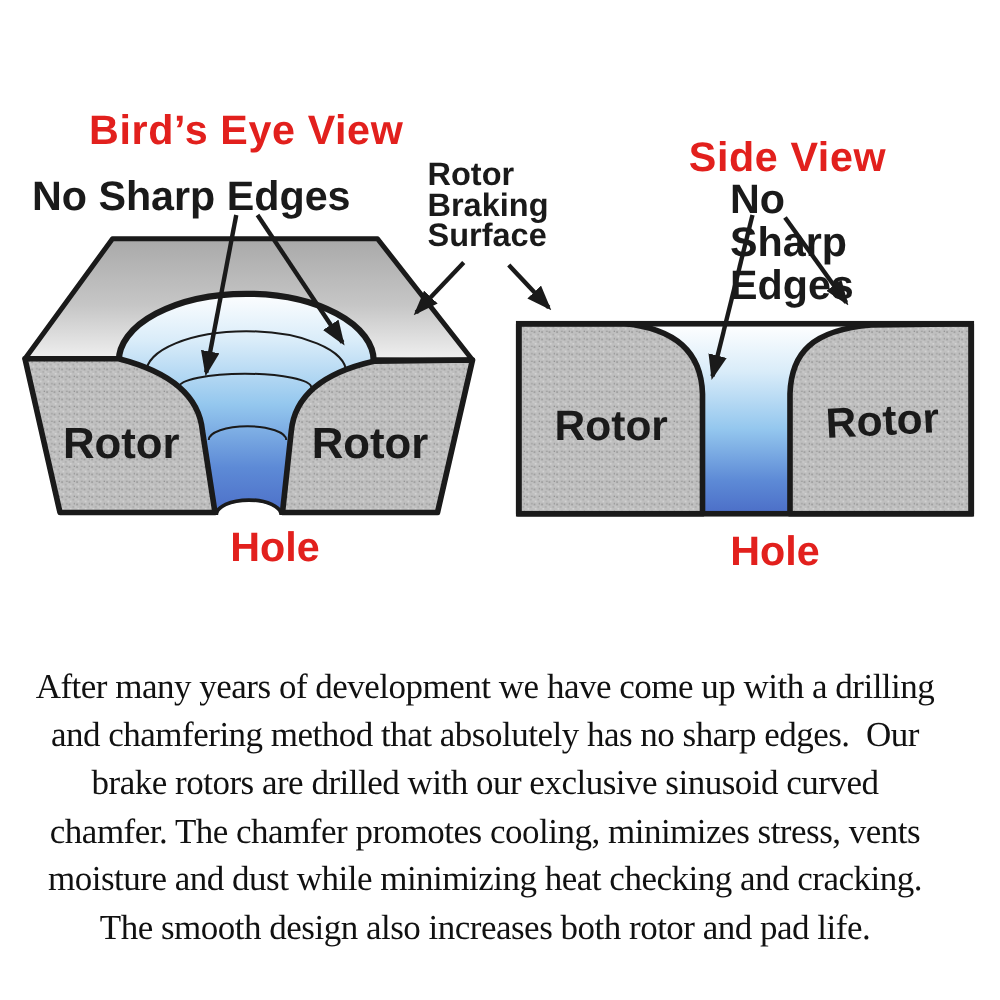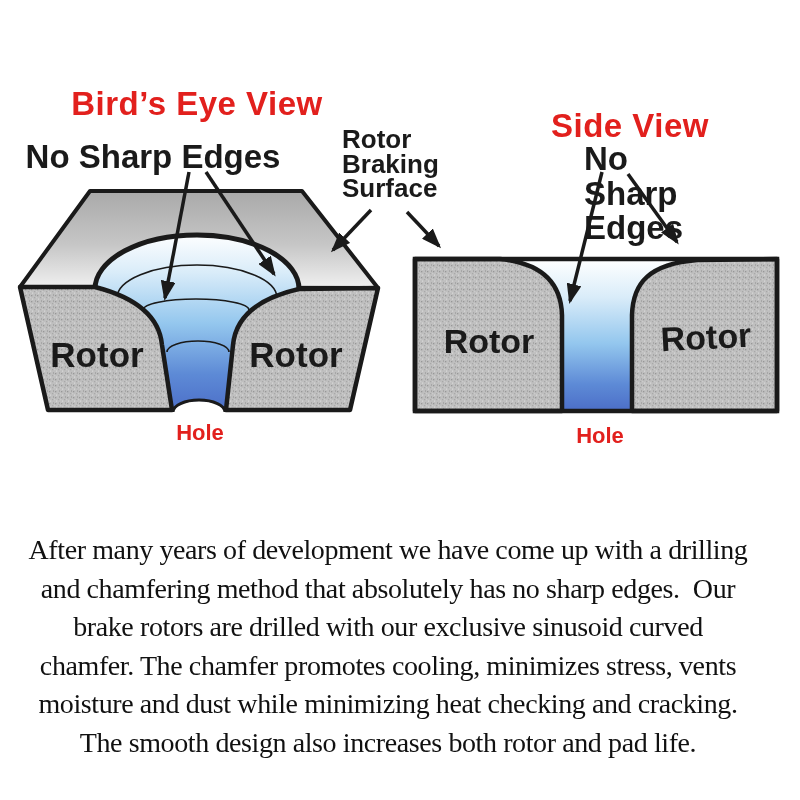--- a/index.html
+++ b/index.html
@@ -8,21 +8,21 @@
   #diagram-svg{position:absolute;left:0;top:0;}
   .label{position:absolute;font-family:"Liberation Sans",sans-serif;font-weight:bold;
          color:#1a1a1a;white-space:pre-line;line-height:1.05;}
   .centered{transform:translateX(-50%);}
   .red{color:var(--accent-red,#e2201d);text-align:right;}
   .title{font-size:33px;letter-spacing:0.5px;}
   .nse{font-size:33px;}
   .rbs{font-size:26px;line-height:24.5px;text-align:left;}
   .rotor-lbl{font-size:35px;}
   .rotor-lbl-sv{font-size:34px;}
-  .hole-lbl{font-size:22px;}
+  .hole-lbl{font-size:33px;margin-left:20px;}
   .tilt{transform:translateX(-50%) rotate(-3deg);}
   #body-paragraph{position:absolute;left:0;top:531px;width:776px;
       font-family:Liberation Serif, serif;font-weight:normal;color:#111;
       font-size:28px;line-height:38.5px;letter-spacing:-0.4px;
       text-align:center;white-space:pre-wrap;}
 </style>
 </head>
 <body>
 
 <div id="page">

